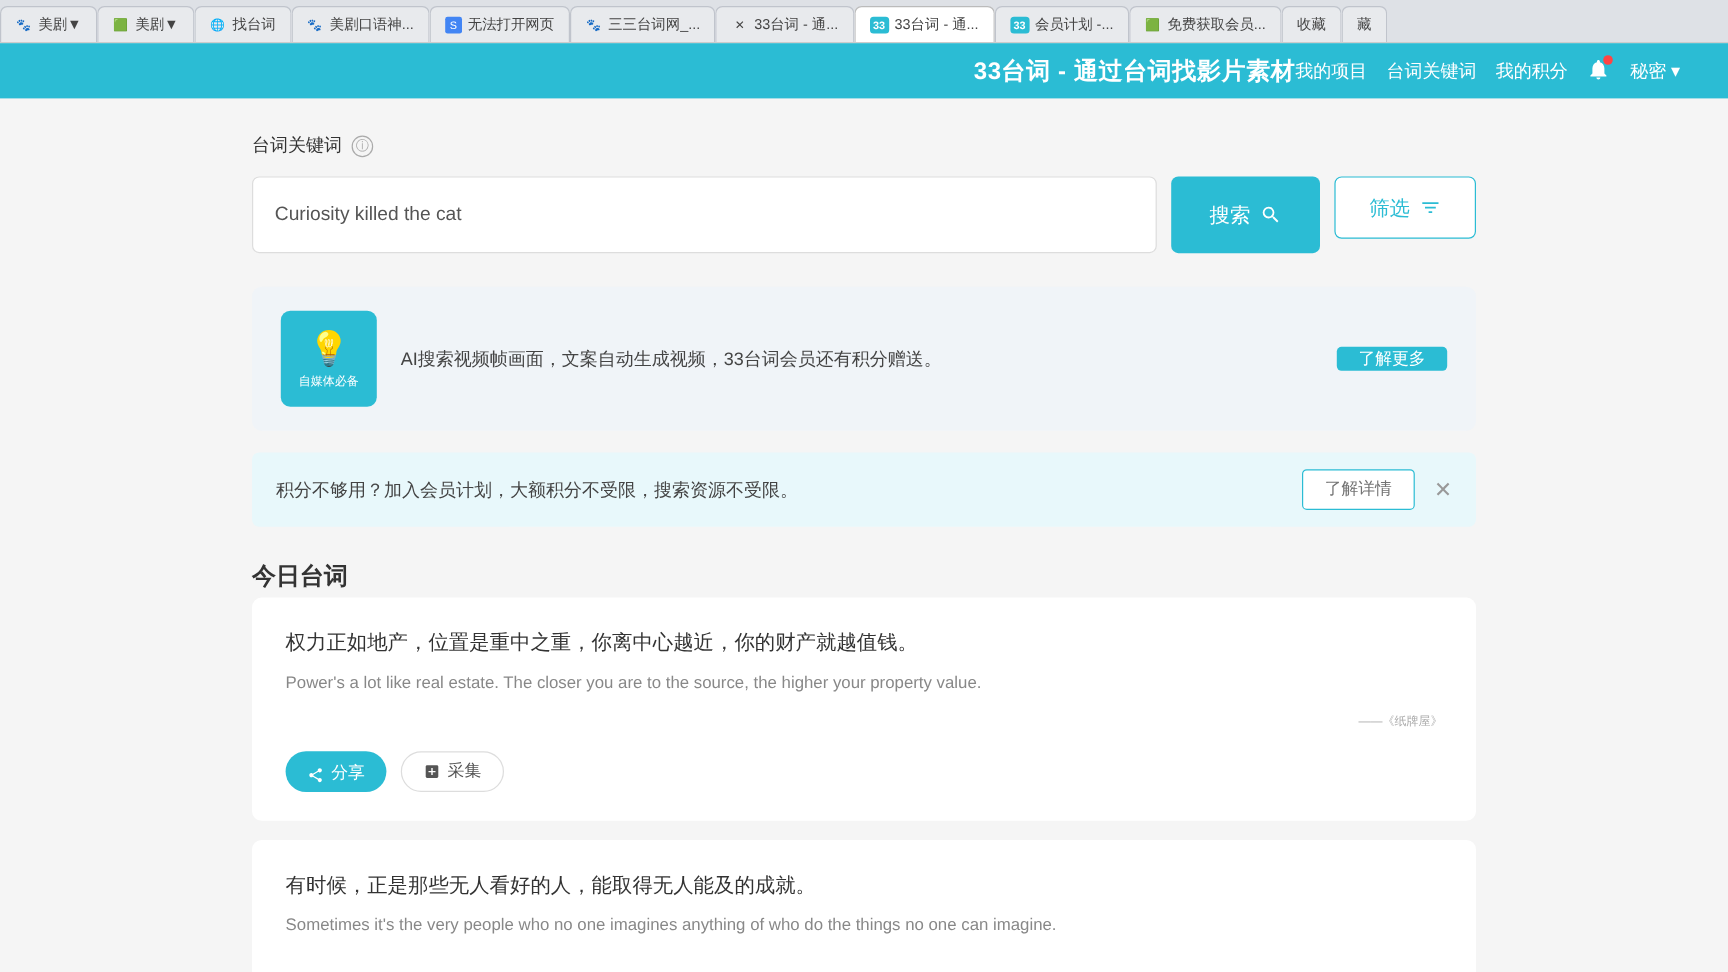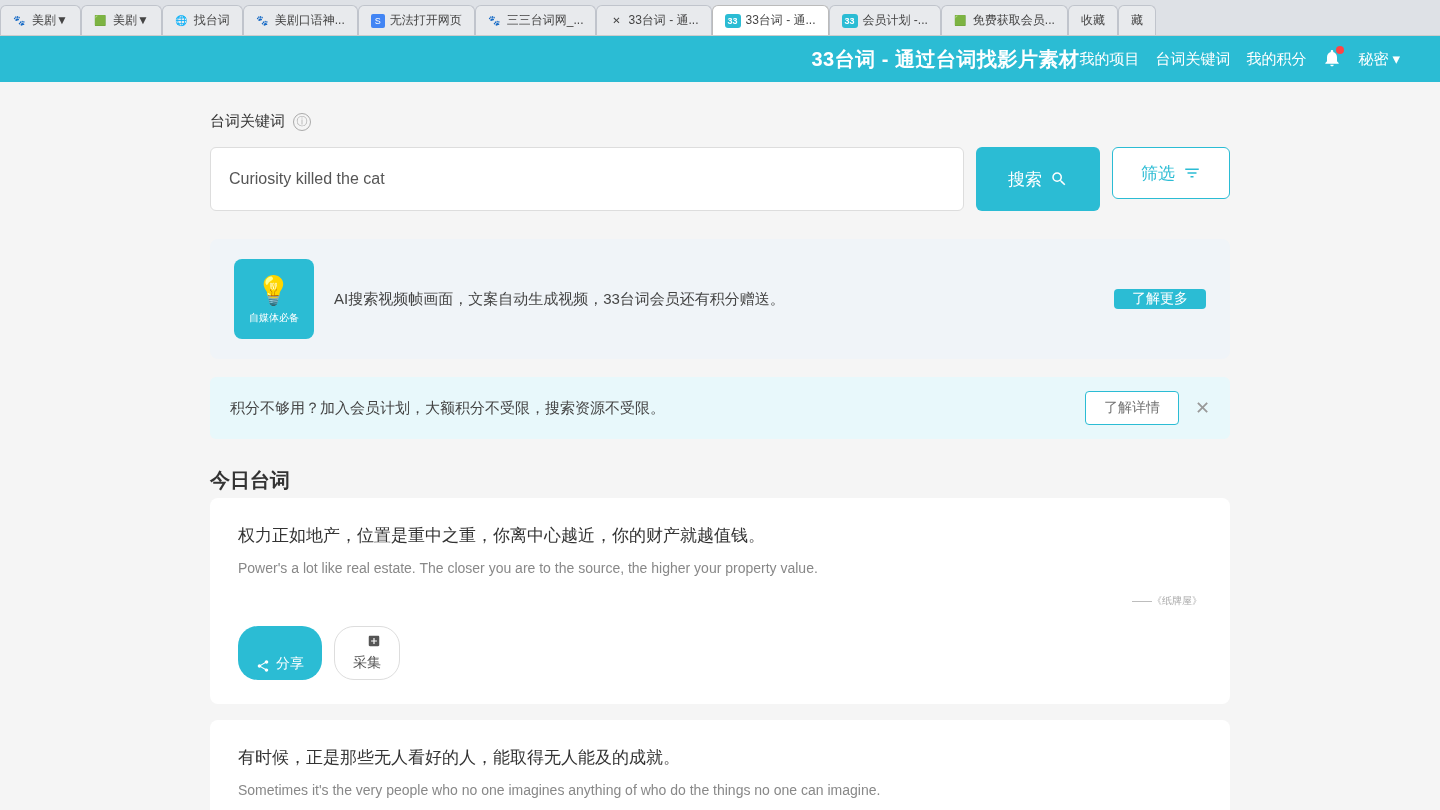--- a/index.html
+++ b/index.html
@@ -296,23 +296,22 @@
     }
     .collect-btn {
       padding: 7px 18px;
       background: #fff;
       color: #555;
       border: 1.5px solid #ddd;
       border-radius: 20px;
       font-size: 14px;
       cursor: pointer;
       display: flex;
-      align-items: flex-end;
+      align-items: center;
       gap: 6px;
-      flex-direction: column;
     }
   </style>
 </head>
 <body>
 
 <div class="browser-tabs">
   <div class="browser-tab">
     <div class="tab-icon" style="color:#2bbcd4;">🐾</div>
     <span>美剧▼</span>
   </div>

